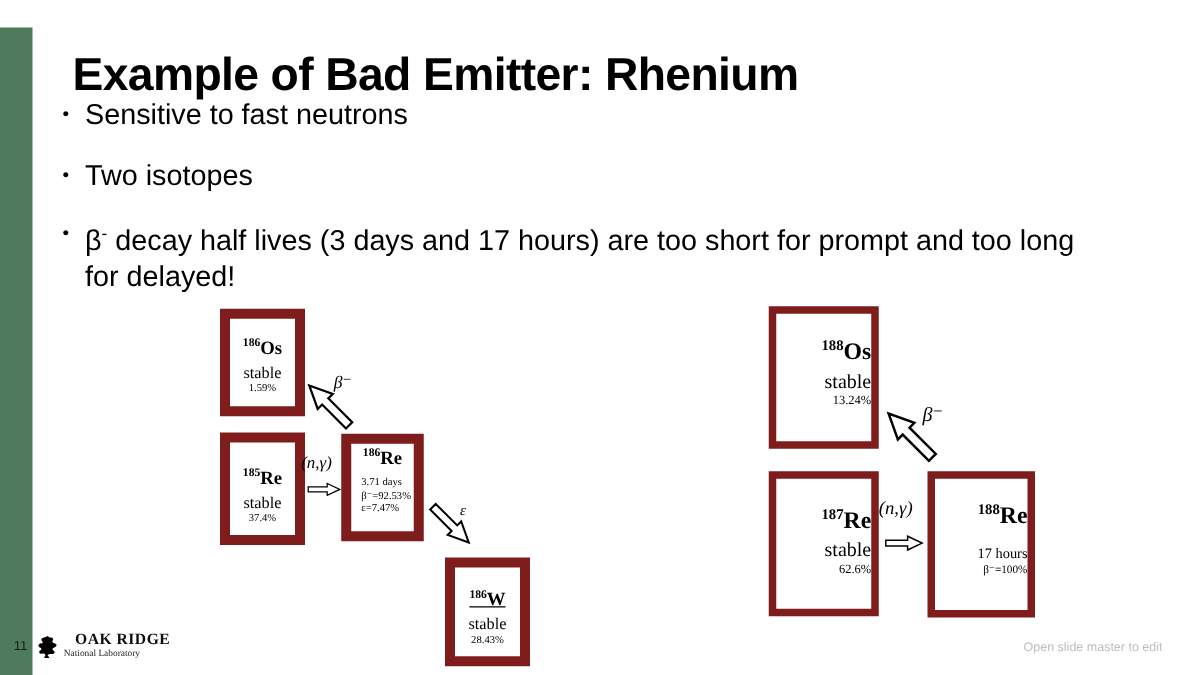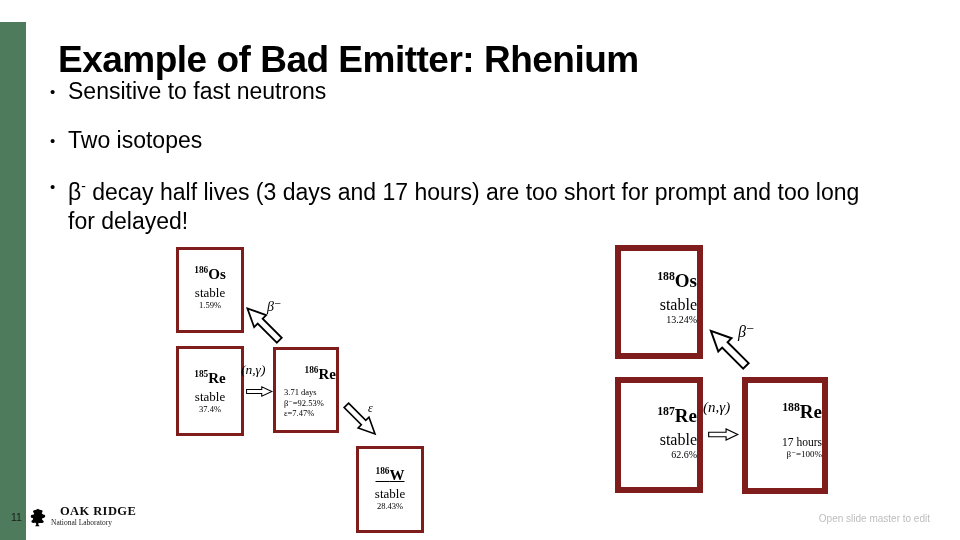--- a/index.html
+++ b/index.html
@@ -18,21 +18,21 @@
   .bullet .dot { font-size:15px; line-height:29px; width:8px; flex:0 0 8px; }
   .bullet .btxt { font-size:23px; line-height:29px; margin-left:10px; }
   .b1 { top:77px; }
   .b2 { top:126px; }
   .b3 { top:172px; }
   .b3 .btxt { width:805px; }
   .b3 sup { font-size:60%; }
 
   
   .nbox {
-    position:absolute; box-sizing:border-box; background:#fff; border:3px solid #7f1d1d;
+    position:absolute; box-sizing:border-box; background:#fff; border:8px solid #7f1d1d;
     font-family:"Liberation Serif","DejaVu Serif",serif; text-align:center; color:#000;
   }
   .nbox .iso { font-weight:700; font-size:15px; line-height:17px; }
   .nbox .iso sup { font-size:62%; font-weight:700; }
   .nbox .stat { font-size:13px; line-height:15px; margin-top:2px; }
   .nbox .abun { font-size:8.5px; line-height:10px; }
   .nbox .lines { text-align:left; padding-left:8px; margin-top:4px; }
   .nbox .tiny { font-size:8.5px; line-height:10.5px; }
 
   .nbox.big { border-width:6px;text-align:right; }
@@ -88,21 +88,21 @@
     <div class="abun">1.59%</div>
   </div>
 
   <div class="nbox" style="left:176px;top:346px;width:68px;height:90px;">
     <div class="iso" style="margin-top:17px;"><sup>185</sup><span>Re</span></div>
     <div class="stat">stable</div>
     <div class="abun">37.4%</div>
   </div>
 
   <div class="nbox" style="left:273px;top:347px;width:66px;height:86px;">
-    <div class="iso" style="margin-top:12px;text-align:right;"><sup>186</sup><span>Re</span></div>
+    <div class="iso" style="margin-top:0;"><sup>186</sup><span>Re</span></div>
     <div class="lines">
       <div class="tiny">3.71 days</div>
       <div class="tiny">β⁻=92.53%</div>
       <div class="tiny">ε=7.47%</div>
     </div>
   </div>
 
   <div class="nbox" style="left:356px;top:446px;width:68px;height:87px;">
     <div class="iso" style="margin-top:14px;text-decoration:underline;"><sup>186</sup><span>W</span></div>
     <div class="stat">stable</div>

